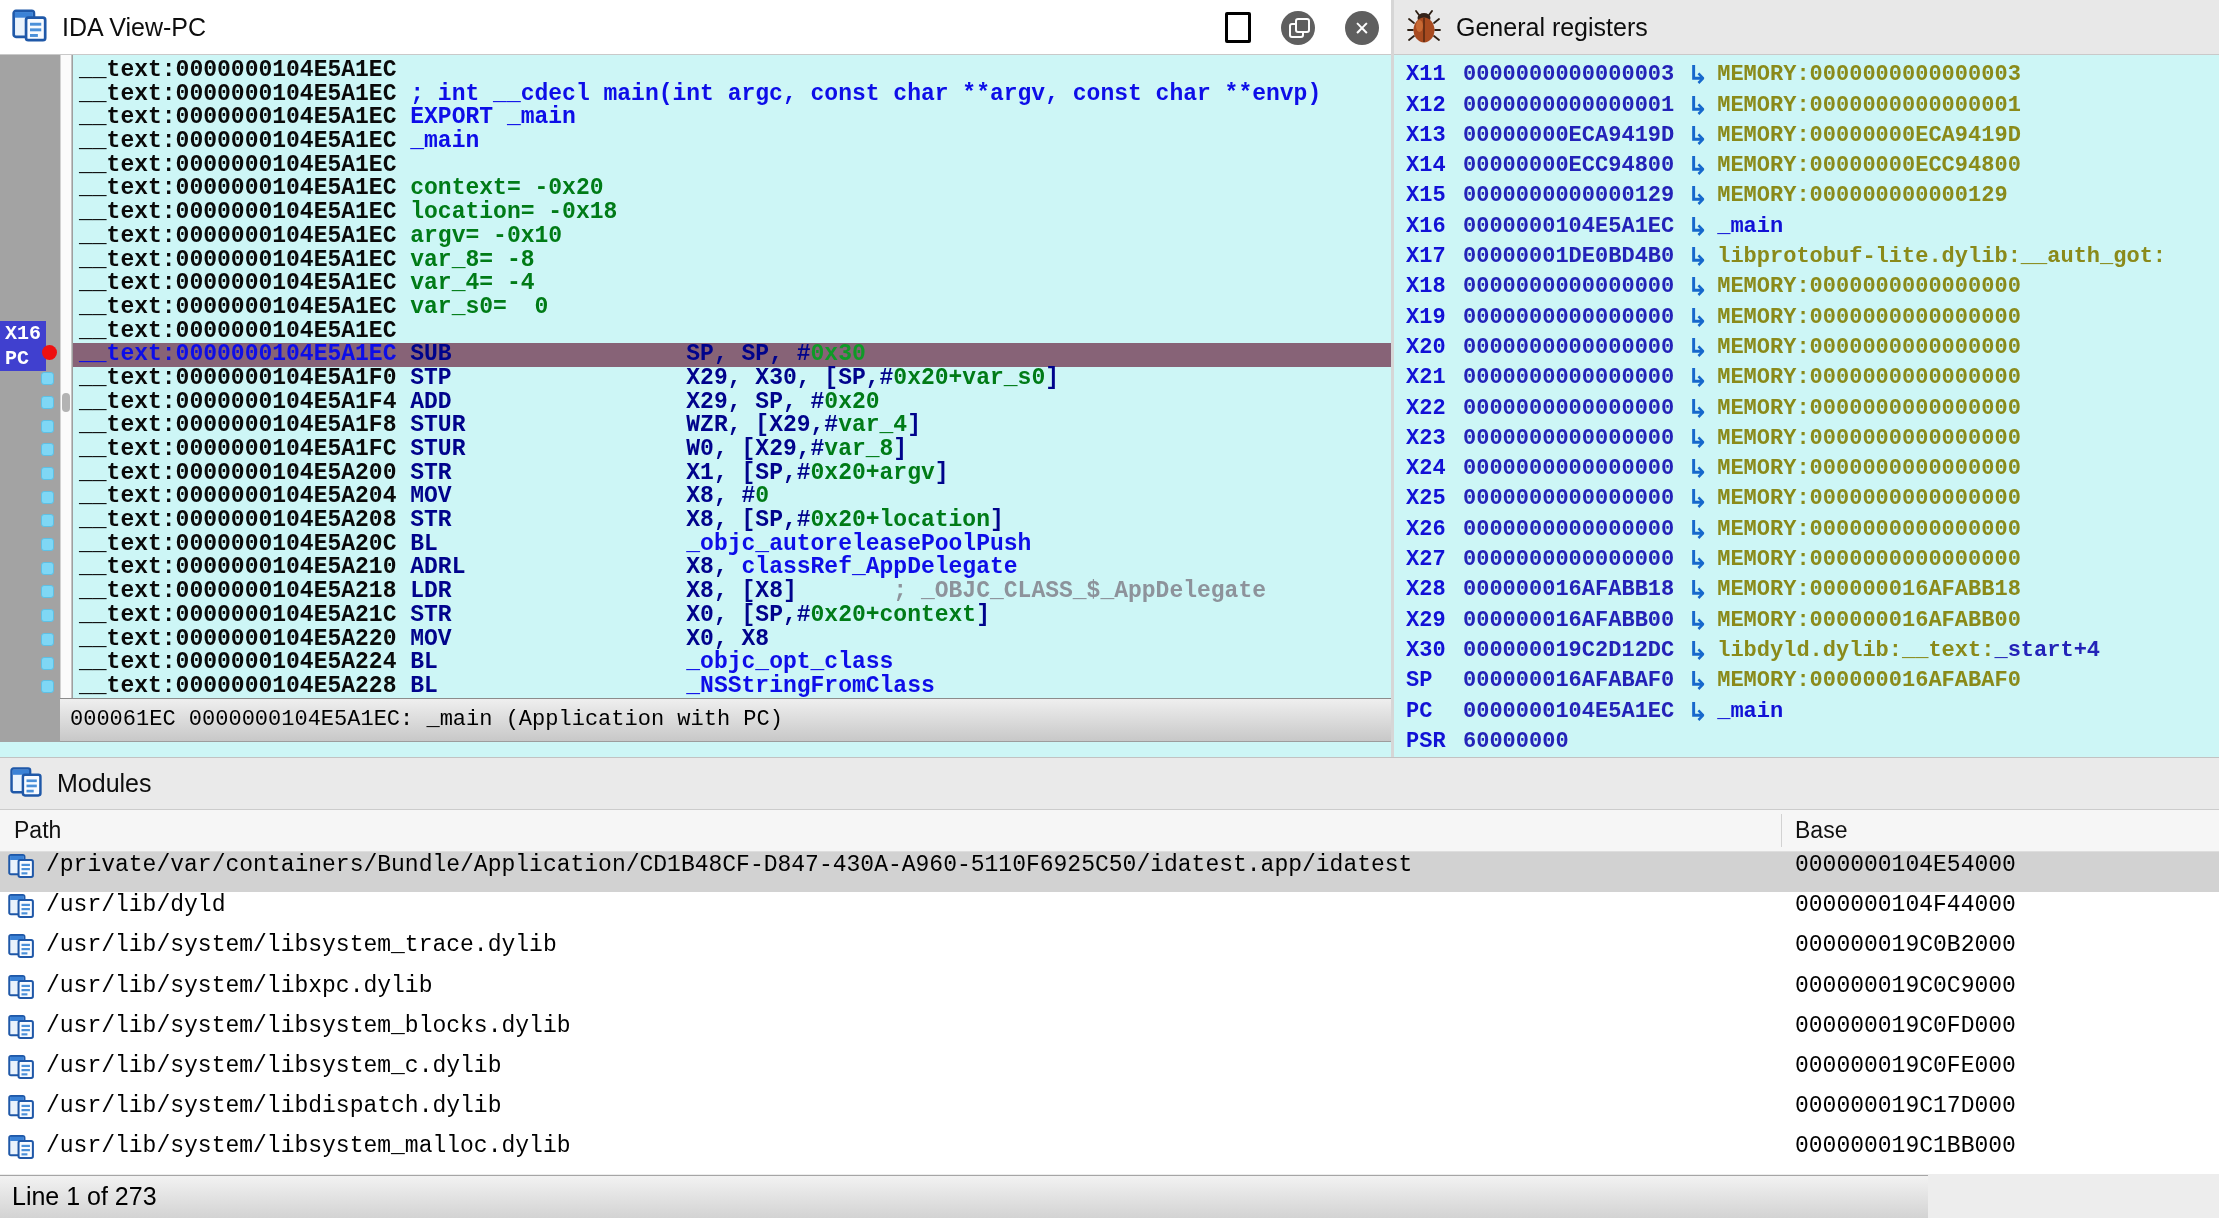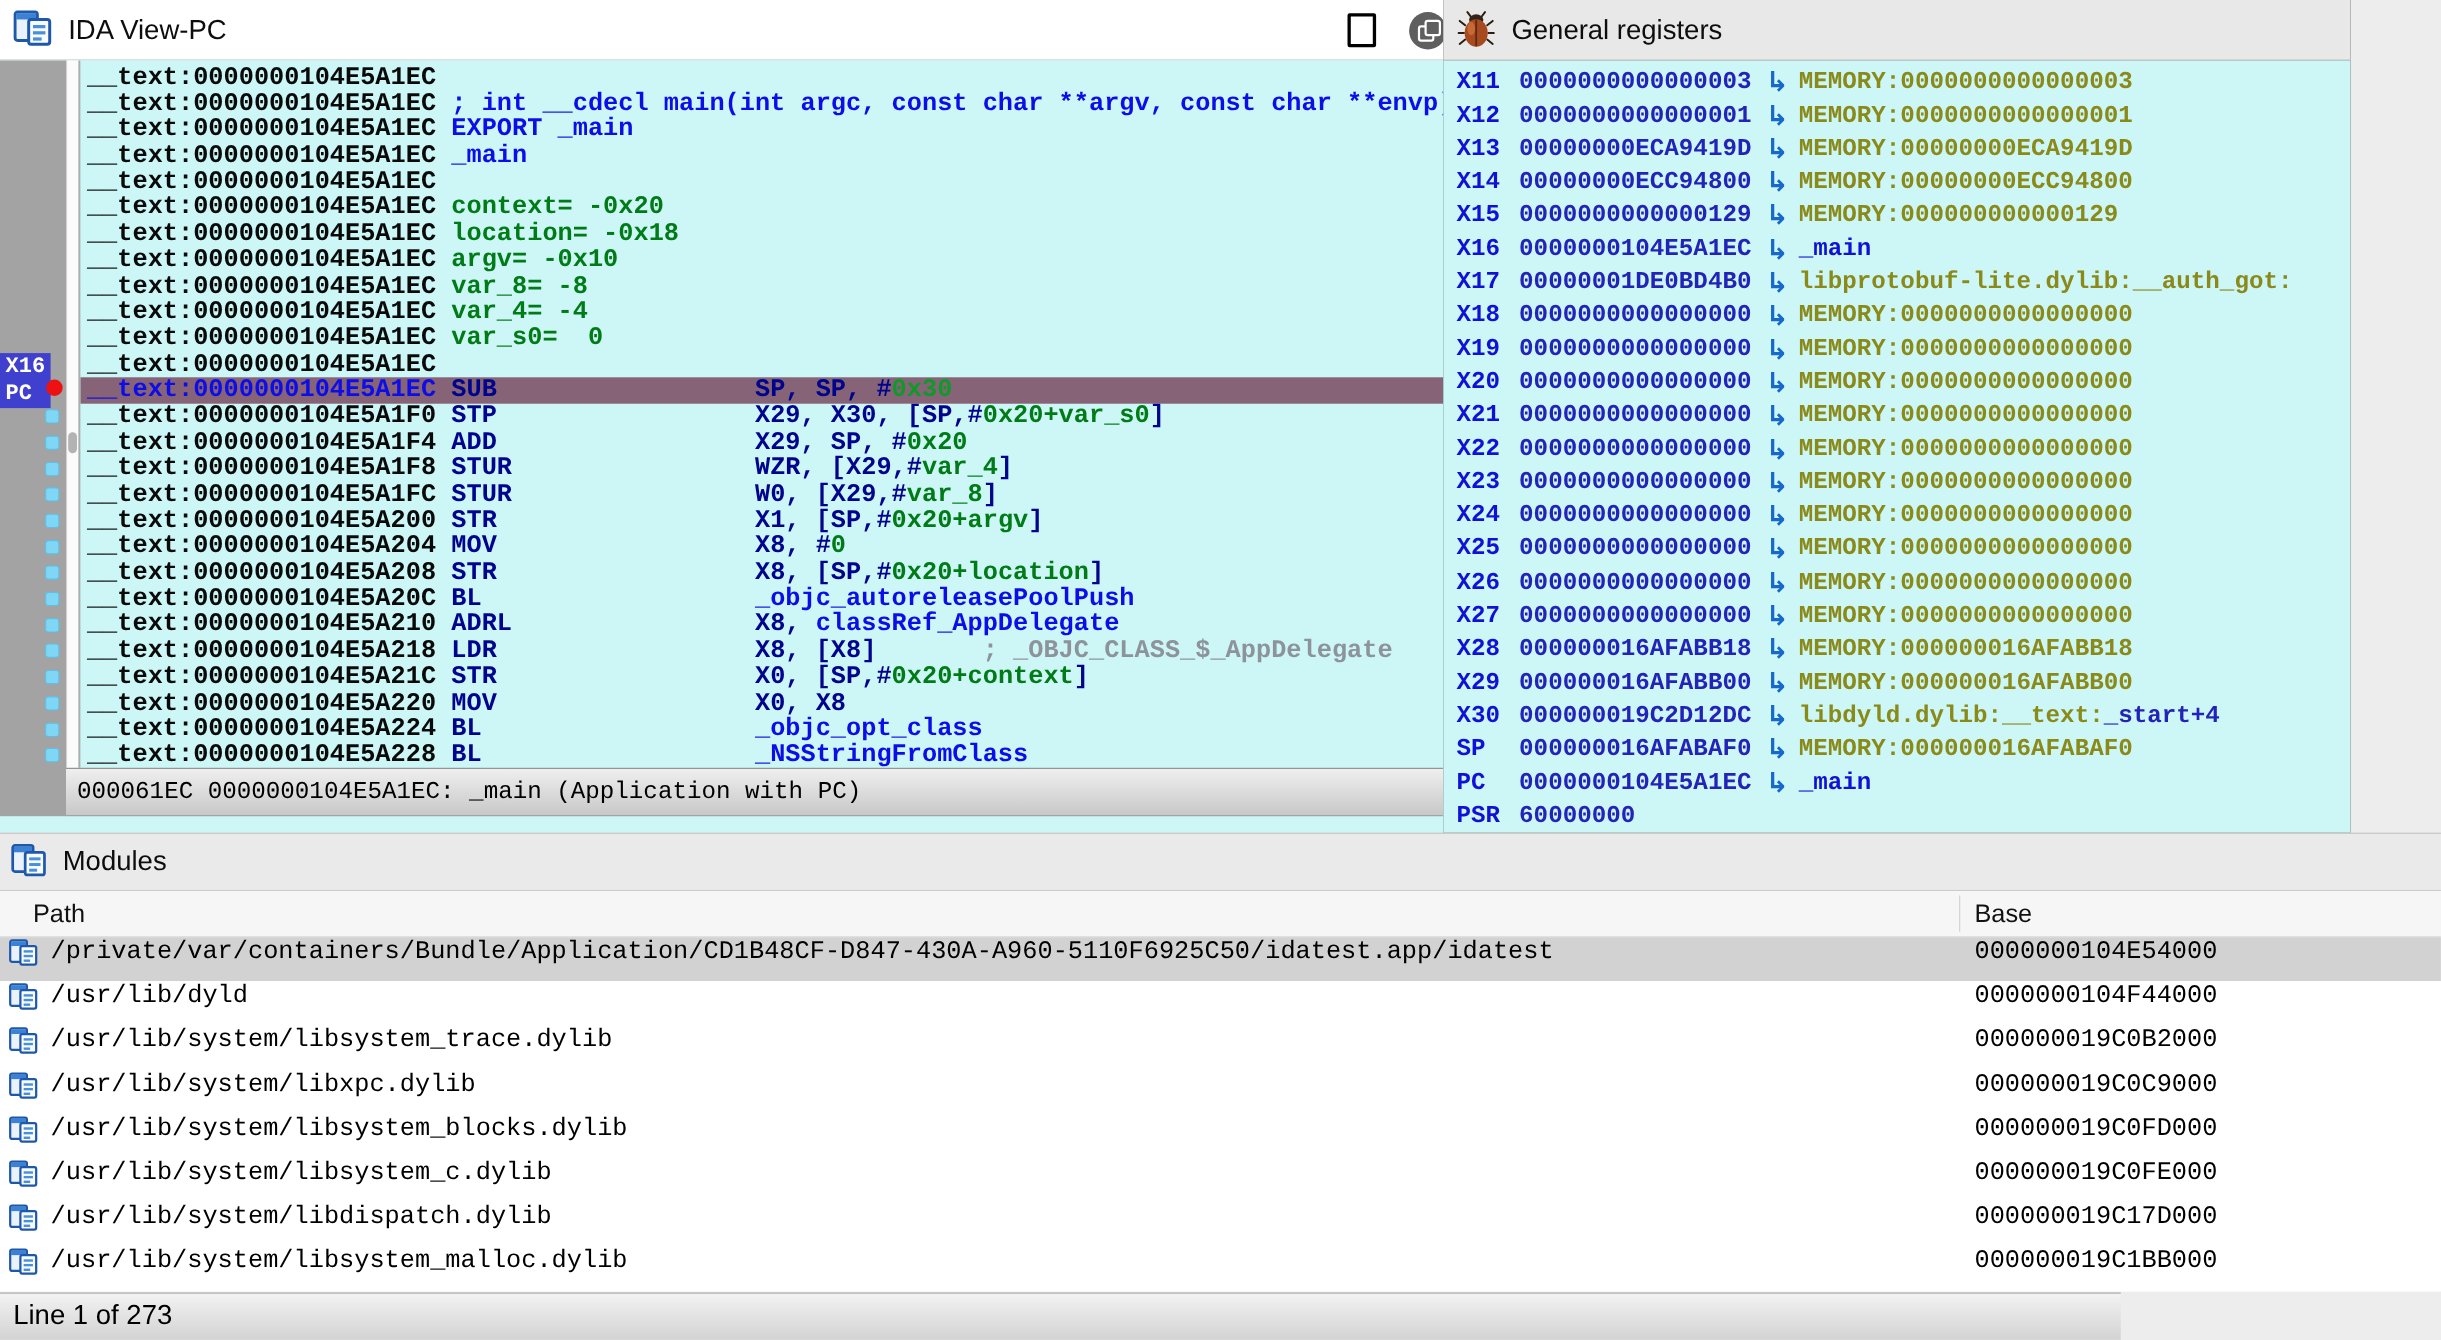--- a/index.html
+++ b/index.html
@@ -4,21 +4,21 @@
 <style>
   html,body{margin:0;padding:0;}
   body{
     width:2219px;height:1218px;position:relative;overflow:hidden;
     background:#ededed;font-family:"Liberation Sans",sans-serif;
     -webkit-font-smoothing:antialiased;
   }
   
   .window{position:absolute;top:0;height:757px;}
   #ida-window{left:0;width:1391px;background:#cdf6f6;}
-  #reg-window{left:1312px;width:825px;background:#000000;}
+  #reg-window{left:1394px;width:825px;background:#701a75;}
   #win-divider{position:absolute;left:1391px;top:0;width:3px;height:757px;background:#d6d6d6;}
   .titlebar{
     position:absolute;left:0;top:0;right:0;height:55px;
     display:flex;align-items:center;border-bottom:1px solid #c9c9c9;box-sizing:border-box;
   }
   #ida-window .titlebar{background:#ffffff;padding-left:12px;}
   #reg-window .titlebar{background:#e8e8e8;padding-left:12px;}
   .title-text{font-size:25px;font-weight:500;color:#0d0d0d;margin-left:14px;white-space:nowrap;}
   .tb-buttons{position:absolute;right:12px;top:0;height:55px;display:flex;align-items:center;gap:30px;}
   .btn-max{width:20px;height:25px;border:3px solid #000;border-radius:2px;background:transparent;}
@@ -60,21 +60,21 @@
   .reg-arrow{color:#1668cc;font:700 25px/30px "DejaVu Sans",sans-serif;margin:0 9px 0 13px;flex:none;}
   .tg-mem{color:#8a8a1a}
   .tg-code{color:#1111d6}
   .tg-navy{color:#2323b8}
   
   #modules{position:absolute;left:0;top:757px;width:2219px;}
   #mod-titlebar{height:53px;background:#eaeaea;border-top:1px solid #c2c2c2;border-bottom:1px solid #cccccc;
     display:flex;align-items:center;padding-left:10px;box-sizing:border-box;}
   #mod-header{height:41px;background:#f6f6f6;border-bottom:1px solid #dedede;position:relative;
     font:500 23px/41px "Liberation Sans",sans-serif;color:#111;}
-  #col-path{position:absolute;left:30px;}
+  #col-path{position:absolute;left:14px;}
   #col-base{position:absolute;left:1795px;}
   #col-sep{position:absolute;left:1781px;top:4px;bottom:4px;width:1px;background:#d2d2d2;}
   #mod-list{background:#fff;}
   .mod-row{height:40.2px;display:flex;align-items:flex-start;background:#fff;position:relative;}
   .mod-row.selected{background:#d2d2d2;}
   .mod-icon{margin-left:8px;flex:none;width:27px;height:27px;}
   .mod-path{font:400 23px "Liberation Mono",monospace;color:#000;margin-left:11px;white-space:pre;}
   .mod-base{position:absolute;left:1795px;font:400 23px "Liberation Mono",monospace;color:#000;}
   
   #statusbar{position:absolute;left:0;top:1175px;width:1928px;height:43px;box-sizing:border-box;

